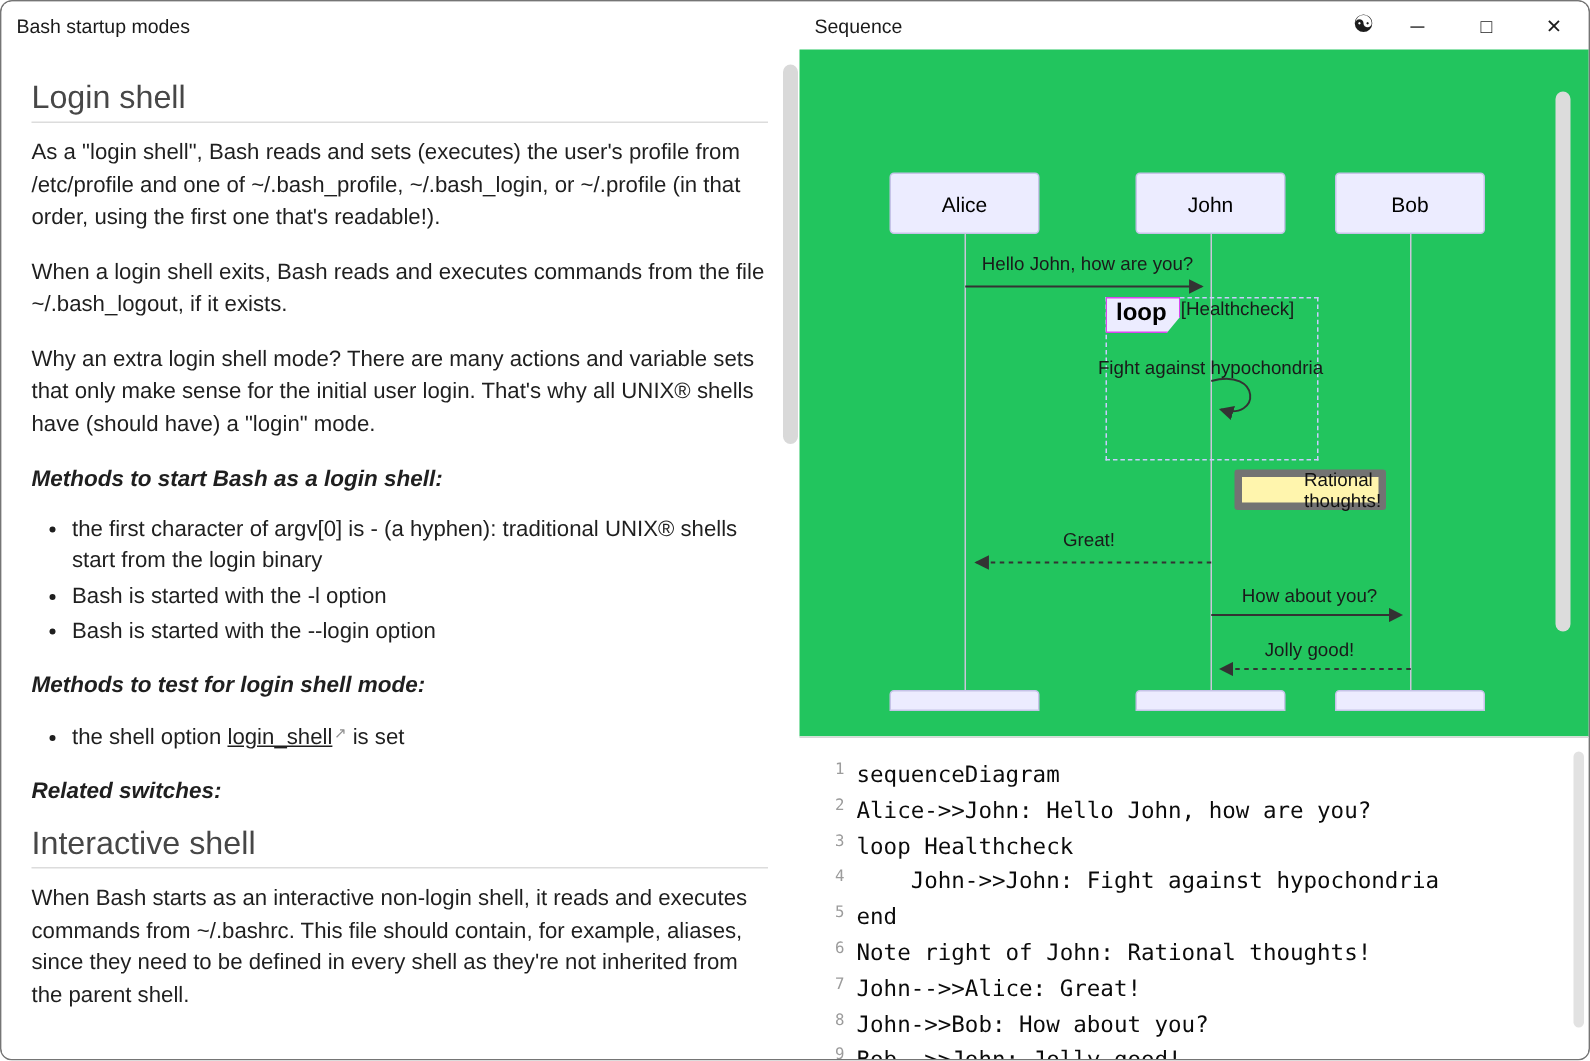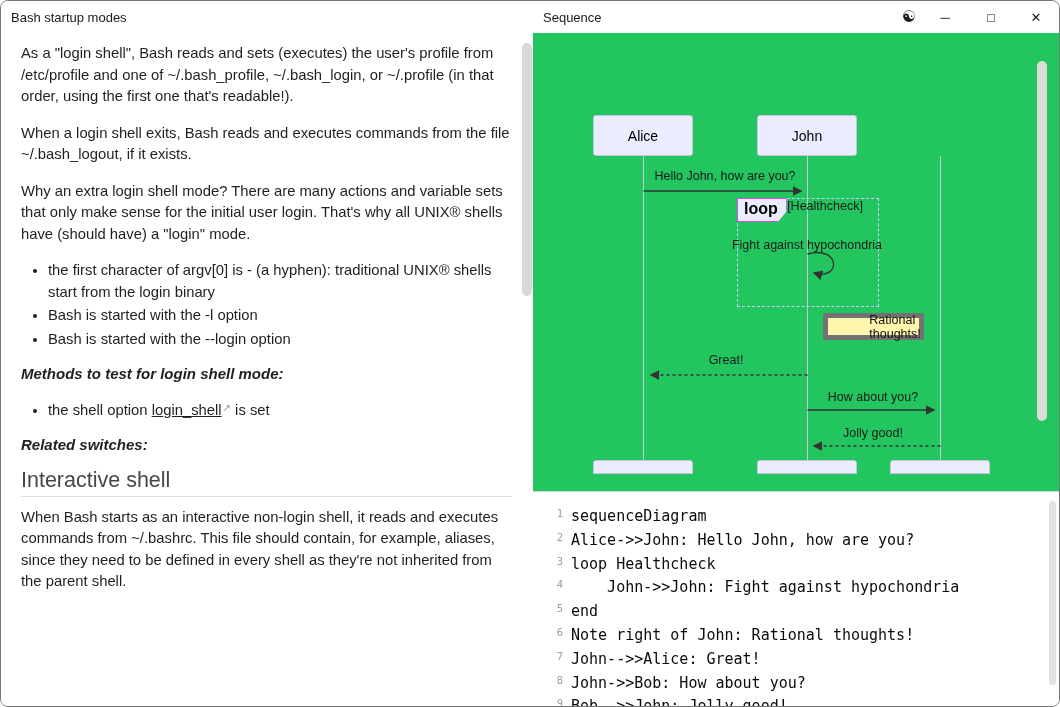--- a/index.html
+++ b/index.html
@@ -78,23 +78,25 @@
     <div class="winbtn btn-max">
       <span class="glyph">□</span>
     </div>
     <div class="winbtn btn-close">
       <span class="glyph">✕</span>
     </div>
   </div>
 
   <div class="left-pane">
     <div class="doc">
+      <h2>Login shell</h2>
       <p>As a "login shell", Bash reads and sets (executes) the user's profile from /etc/profile and one of ~/.bash_profile, ~/.bash_login, or ~/.profile (in that order, using the first one that's readable!).</p>
       <p>When a login shell exits, Bash reads and executes commands from the file ~/.bash_logout, if it exists.</p>
       <p>Why an extra login shell mode? There are many actions and variable sets that only make sense for the initial user login. That's why all UNIX® shells have (should have) a "login" mode.</p>
+      <h4>Methods to start Bash as a login shell:</h4>
       <ul>
         <li>the first character of argv[0] is - (a hyphen): traditional UNIX® shells start from the login binary</li>
         <li>Bash is started with the -l option</li>
         <li>Bash is started with the --login option</li>
       </ul>
       <h4>Methods to test for login shell mode:</h4>
       <ul>
         <li><span>the shell option </span><span class="link">login_shell</span><span class="ext">↗</span><span> is set</span></li>
       </ul>
       <h4>Related switches:</h4>
@@ -116,20 +118,21 @@
       <line x1="407.5" y1="123" x2="407.5" y2="427" stroke="#c9c6da" stroke-width="1"></line>
       <line x1="110.5" y1="158" x2="268" y2="158" stroke="#333" stroke-width="1.3" marker-end="url(#arr)"></line>
       <path d="M274.5,221 C308,212 308,248 281,240" fill="none" stroke="#333" stroke-width="1.3" marker-end="url(#arr)"></path>
       <line x1="274.5" y1="342" x2="118" y2="342" stroke="#333" stroke-width="1.3" stroke-dasharray="3,3" marker-end="url(#arr)"></line>
       <line x1="274.5" y1="377" x2="401" y2="377" stroke="#333" stroke-width="1.3" marker-end="url(#arr)"></line>
       <line x1="407.5" y1="413" x2="281" y2="413" stroke="#333" stroke-width="1.3" stroke-dasharray="3,3" marker-end="url(#arr)"></line>
     </svg>
 
     <div class="actor" style="left:60px;top:82px">Alice</div>
     <div class="actor" style="left:224px;top:82px">John</div>
+    <div class="actor" style="left:357px;top:82px">Bob</div>
 
     <div class="msg" style="left:192px;top:136px">Hello John, how are you?</div>
 
     <div class="loop-frame"></div>
     <div class="loop-label">loop</div>
     <div class="msg" style="left:292px;top:166px">[Healthcheck]</div>
     <div class="msg" style="left:274px;top:205px">Fight against hypochondria</div>
 
     <div class="note">Rational thoughts!</div>
 

